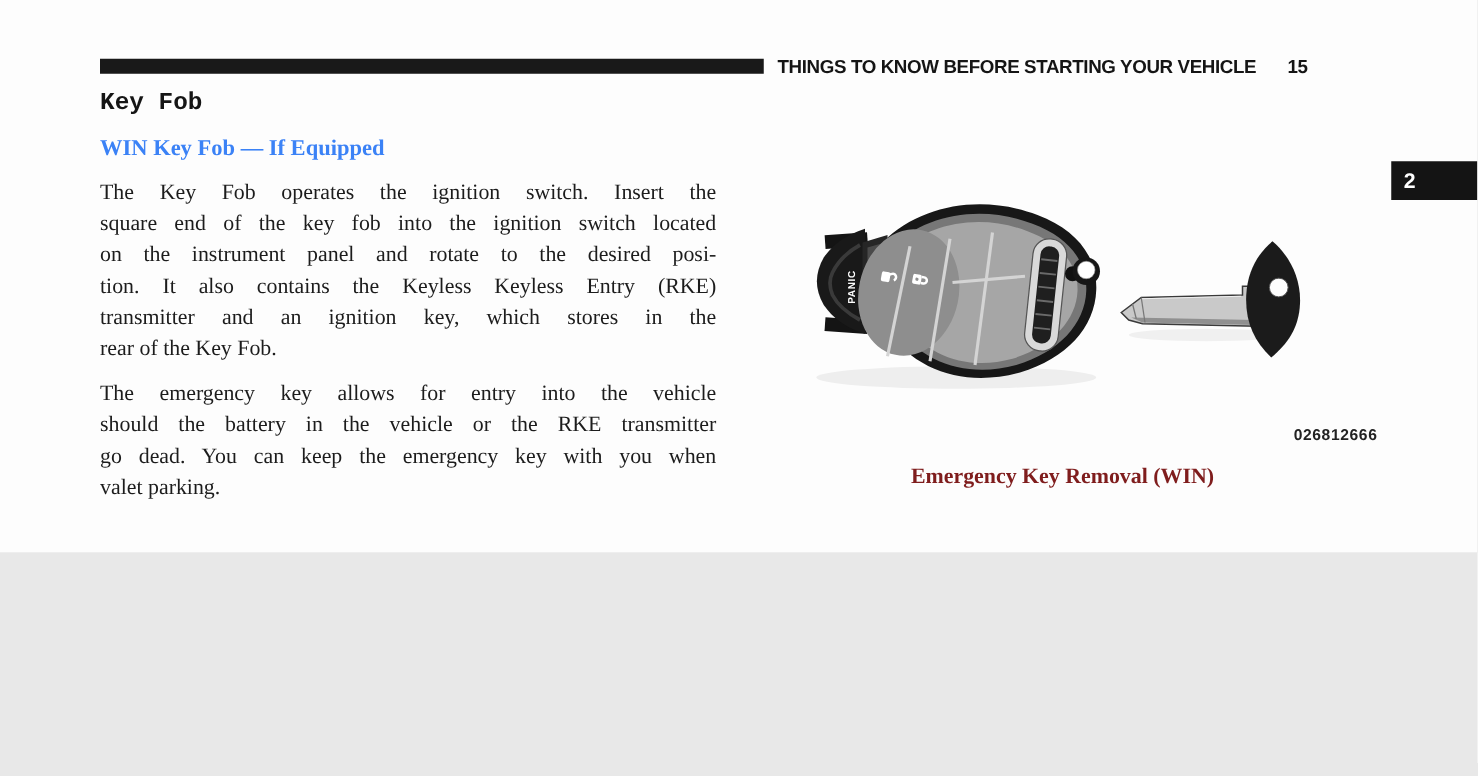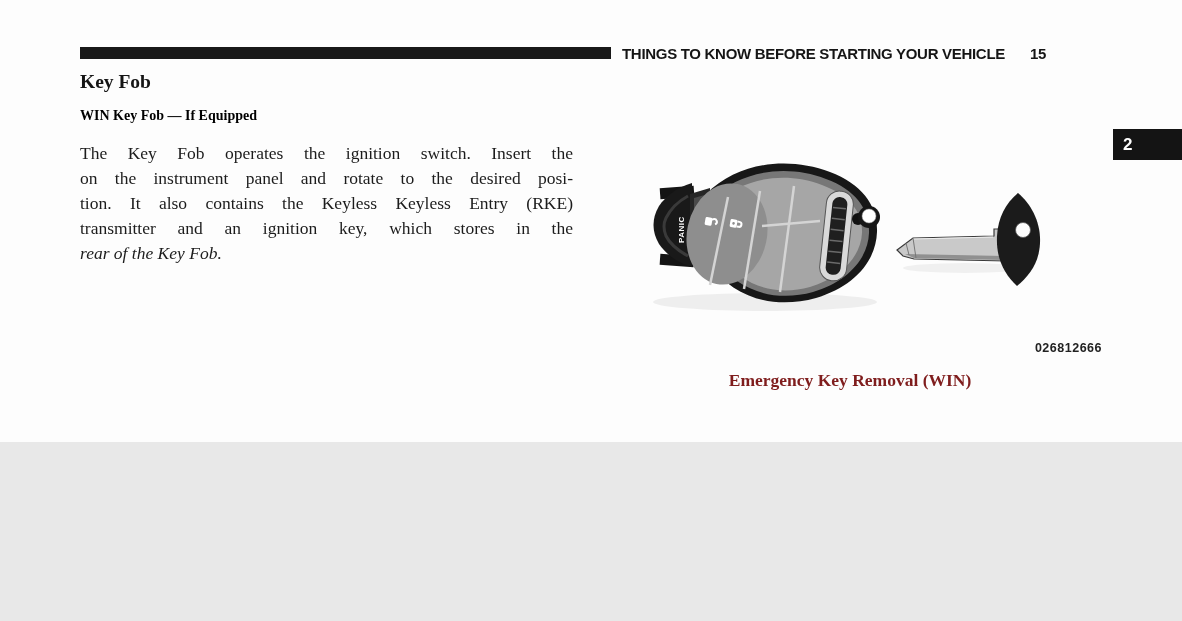--- a/index.html
+++ b/index.html
@@ -16,30 +16,30 @@
     font-size:15px; letter-spacing:-0.3px; color:#151515; white-space:nowrap;
   }
   .section-tab {
     position:absolute; left:1113px; top:129px; width:69px; height:31px;
     background:#141414; color:#ffffff; font-family:"Liberation Sans", sans-serif;
     font-weight:bold; font-size:17px; line-height:31px; padding-left:10px;
     box-sizing:border-box;
   }
   
   .page-heading {
-    position:absolute; left:80px; top:71px; font-family:Liberation Serif, serif;
+    position:absolute; left:80px; top:71px; font-family:Liberation Mono, monospace;
     font-weight:bold; font-size:19.5px; color:#151515;
   }
   .section-subheading {
-    position:absolute; left:80px; top:108px; font-weight:bold; font-size:14px; color:#000000;
+    position:absolute; left:80px; top:108px; font-weight:bold; font-size:18px; color:#3b82f6;
   }
   .body-copy { position:absolute; left:80px; top:141px; width:501px; font-size:17.5px; }
   .para { margin:0 8px 11px 0; }
   .tline { text-align:justify; text-align-last:justify; line-height:25px; }
-  .tline:last-child { text-align-last:left;font-style:italic; }
+  .tline:last-child { text-align-last:left; }
   
   .figure-svg { position:absolute; left:630px; top:150px; width:480px; height:200px; }
   .figure-number {
     position:absolute; left:1028px; top:341px; width:74px; text-align:right;
     font-family:"Liberation Sans", sans-serif; font-weight:bold; font-size:12.5px;
     letter-spacing:0.5px; color:#222222;
   }
   .figure-caption {
     position:absolute; left:620px; top:370px; width:460px; text-align:center;
     font-weight:bold; font-size:17.5px; color:#7f1d1d;
@@ -58,24 +58,31 @@
   <div class="section-tab">
     <span>2</span>
   </div>
 
   <div class="page-heading">Key Fob</div>
   <div class="section-subheading">WIN Key Fob — If Equipped</div>
 
   <div class="body-copy">
     <div class="para">
         <div class="tline">The Key Fob operates the ignition switch. Insert the</div>
+        <div class="tline">square end of the key fob into the ignition switch located</div>
         <div class="tline">on the instrument panel and rotate to the desired posi-</div>
         <div class="tline">tion. It also contains the Keyless Keyless Entry (RKE)</div>
         <div class="tline">transmitter and an ignition key, which stores in the</div>
         <div class="tline">rear of the Key Fob.</div>
+      </div>
+    <div class="para">
+        <div class="tline">The emergency key allows for entry into the vehicle</div>
+        <div class="tline">should the battery in the vehicle or the RKE transmitter</div>
+        <div class="tline">go dead. You can keep the emergency key with you when</div>
+        <div class="tline">valet parking.</div>
       </div>
   </div>
 
   <svg class="figure-svg" viewBox="630 150 480 200" xmlns="http://www.w3.org/2000/svg">
 
     <ellipse cx="765" cy="302" rx="112" ry="9" fill="#000000" opacity="0.06"></ellipse>
     <ellipse cx="965" cy="268" rx="62" ry="5" fill="#000000" opacity="0.05"></ellipse>
 
     <g>
       <rect x="660" y="187" width="34" height="11" fill="#141414" transform="rotate(-4 677 192)"></rect>

